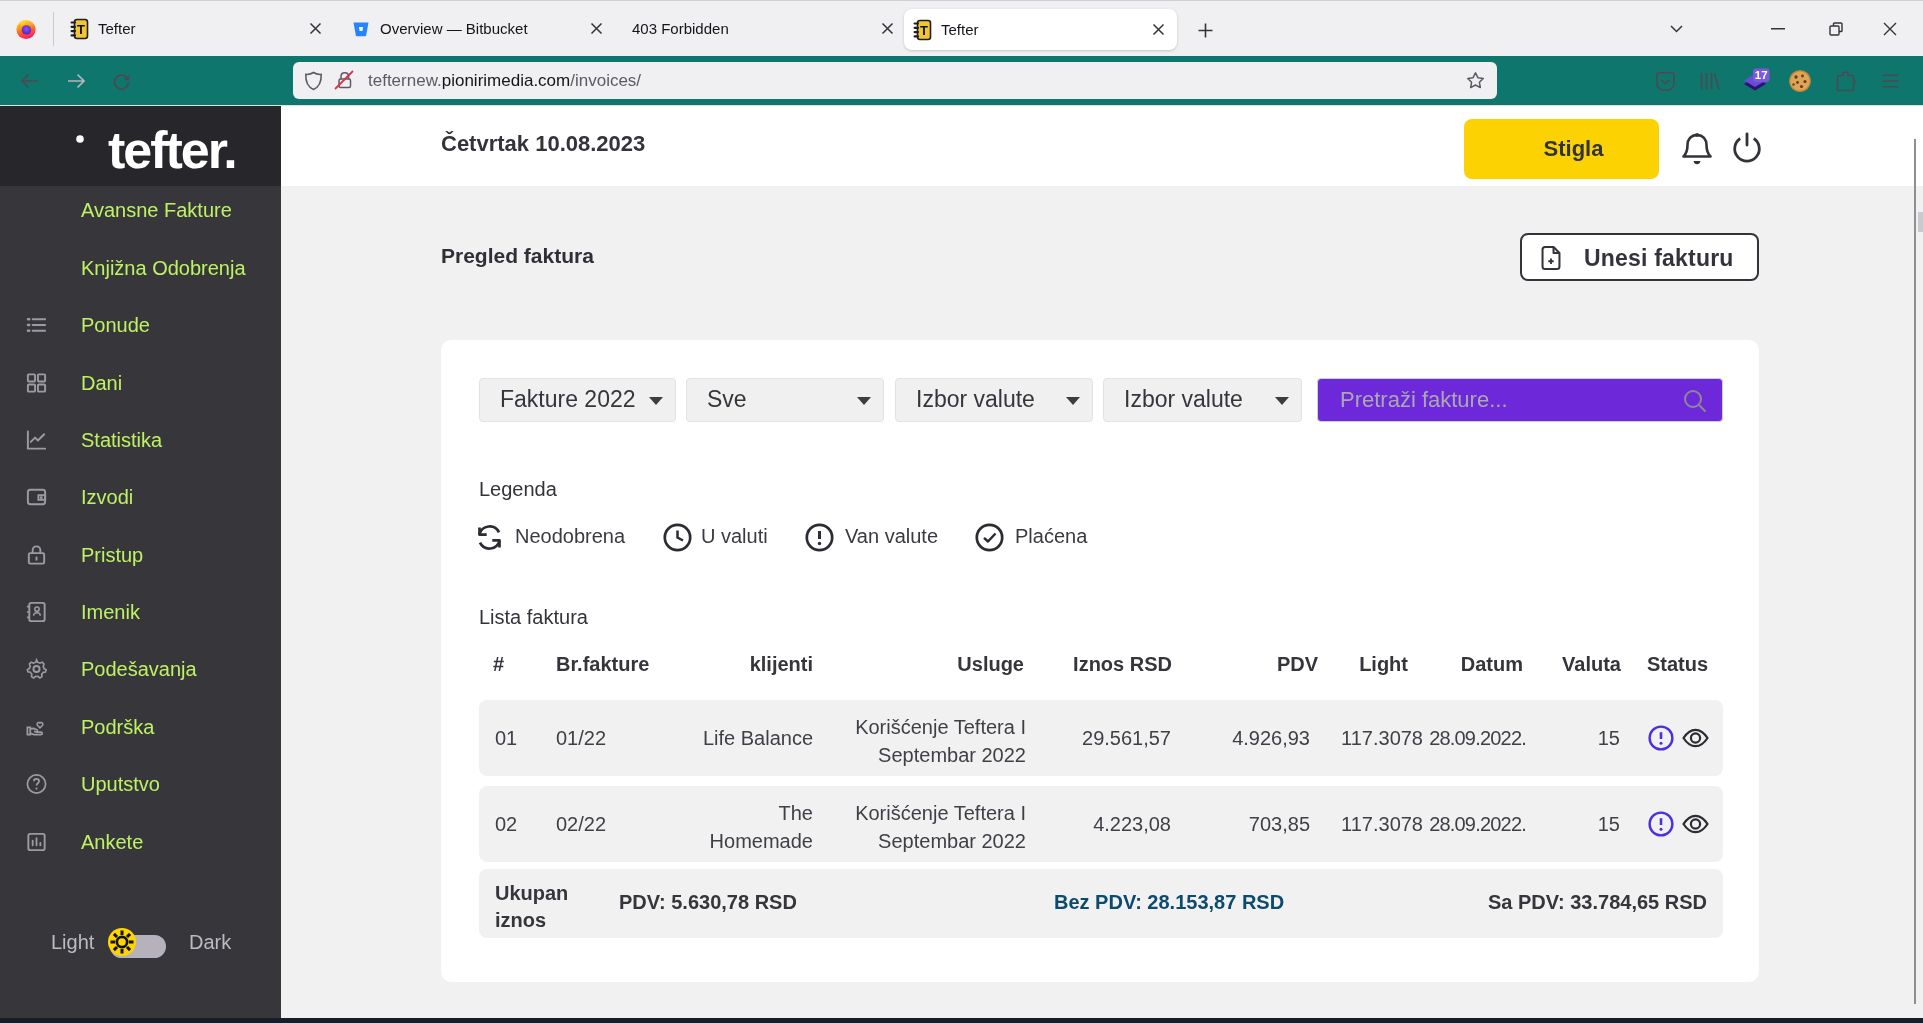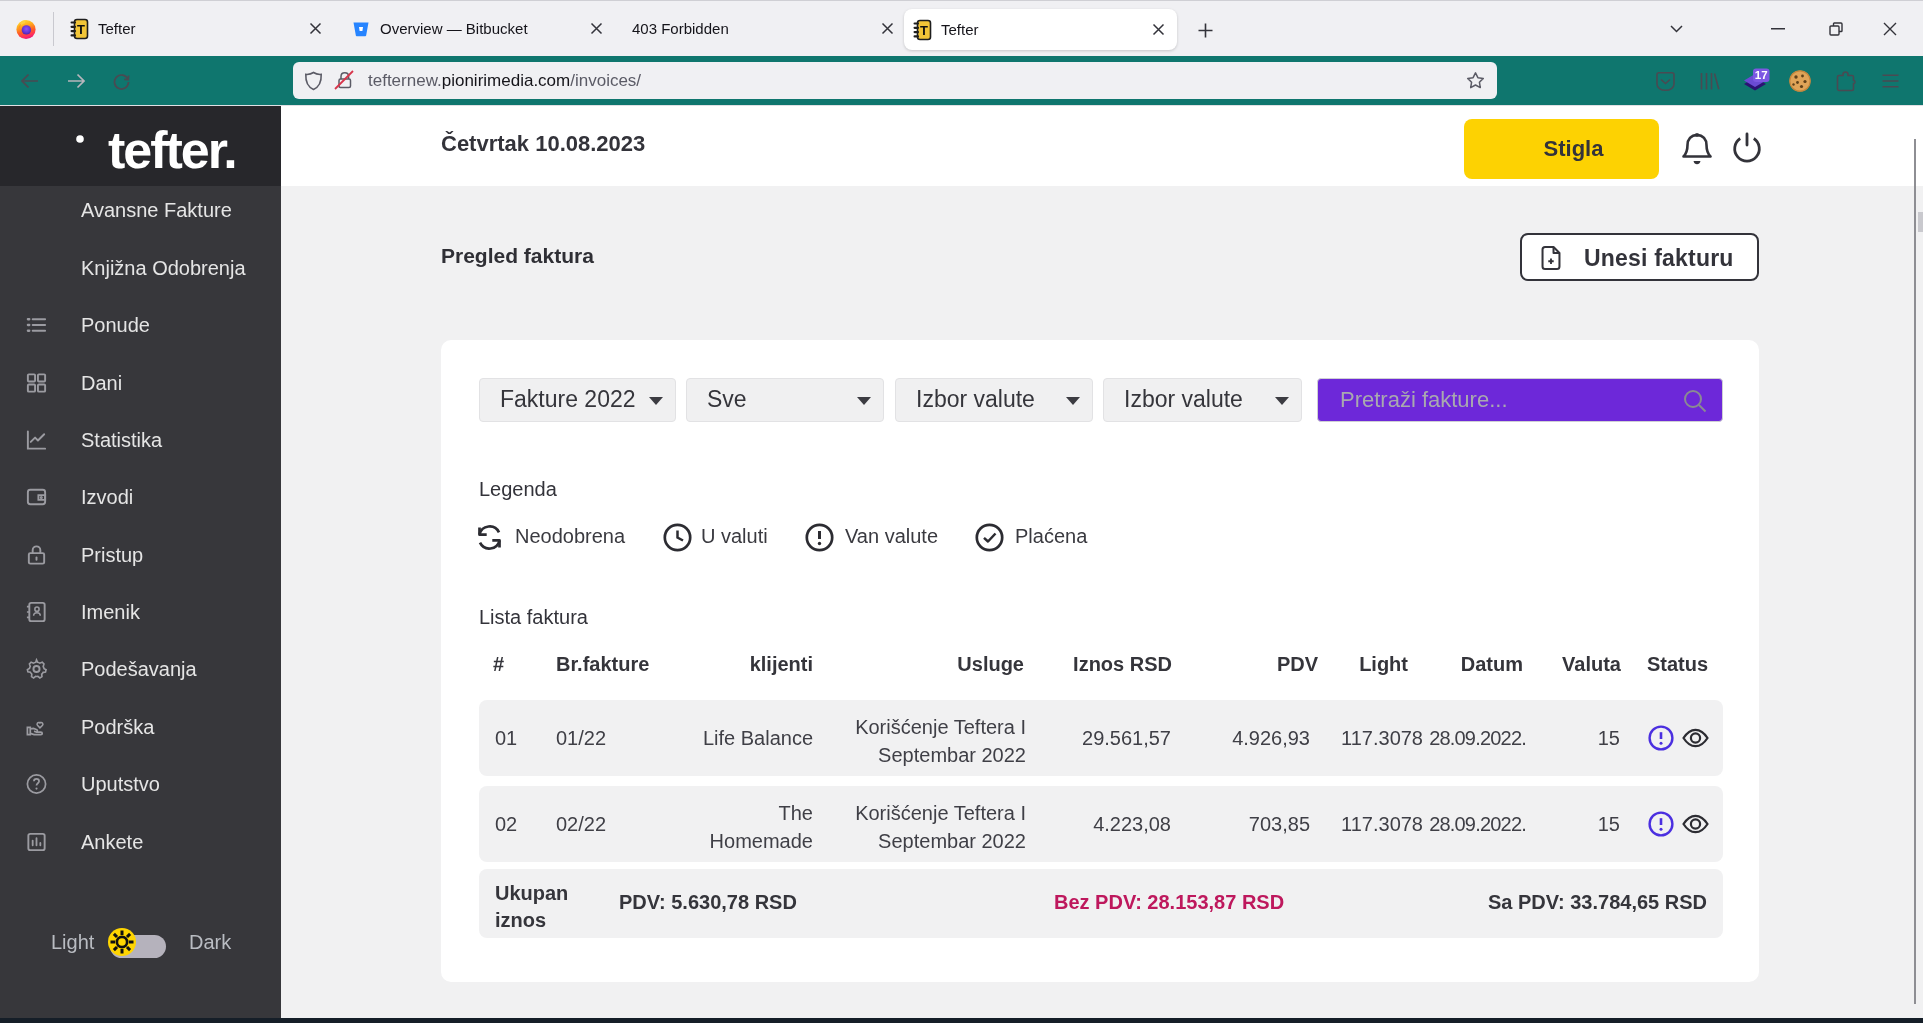--- a/index.html
+++ b/index.html
@@ -23,21 +23,21 @@
 .navic { position:absolute; top:7px; width:36px; height:36px; display:flex; align-items:center; justify-content:center; }
 #urlfield { position:absolute; left:293px; top:6px; width:1204px; height:37px; background:#f0f0f3; border-radius:6px; display:flex; align-items:center; font-size:17px; color:#5b5b66; }
 #urlfield .domain { color:#15141a; }
 .toolic { position:absolute; top:7px; width:36px; height:36px; display:flex; align-items:center; justify-content:center; }
 
 
 #sidebar { position:absolute; left:0; top:106px; width:281px; height:912px; background:#37373b; }
 #sblogo { position:absolute; left:0; top:0; width:281px; height:80px; background:#27272b; color:#fff; }
 #sblogo .lg { position:absolute; left:84px; top:14px; font-size:52px; font-weight:bold; letter-spacing:-2px;margin-left:24px; }
 #sblogo .lgdot { position:absolute; left:75px; top:129px; }
-.mitem { position:absolute; left:0; width:281px; height:36px; color:#e5e5e5; font-size:20px; }
+.mitem { position:absolute; left:0; width:281px; height:36px; color:#bef264; font-size:20px; }
 .mitem .ic { position:absolute; left:25px; top:50%; transform:translateY(-50%); width:23px; height:23px; }
 .mitem .lb { position:absolute; left:81px; top:50%; transform:translateY(-50%); white-space:nowrap; }
 #toggle { position:absolute; left:0; top:820px; width:281px; height:40px; color:#b9bcc2; font-size:20px; }
 
 
 #topbar { position:absolute; left:281px; top:106px; width:1642px; height:80px; background:#fff; }
 #topbar .date { position:absolute; left:160px; top:25px; font-size:22px; font-weight:bold; color:#33333a; }
 #stigla { position:absolute; left:1183px; top:13px; width:195px; height:60px; background:#fdd202; border-radius:8px; text-align:center; line-height:60px; font-size:22px; font-weight:bold; color:#33333a;padding-left:24px; }
 #content { position:absolute; left:281px; top:186px; width:1642px; height:832px; background:#f1f1f2; }
 h1.pg { position:absolute; left:160px; top:58px; font-size:21px; font-weight:bold; color:#2f2f35; }
@@ -507,20 +507,20 @@
         <circle cx="13" cy="18.3" r="1.5" fill="#4b2fe0" stroke="none"></circle>
       </svg>
       <svg style="position:absolute;left:1241px;top:472px;" width="27" height="24" viewBox="0 0 27 24" fill="none" stroke="#2c2c32" stroke-width="2.2">
         <path d="M1.5 12 C5 6.5 9 3.8 13.5 3.8 C18 3.8 22 6.5 25.5 12 C22 17.5 18 20.2 13.5 20.2 C9 20.2 5 17.5 1.5 12 Z"></path>
         <circle cx="13.5" cy="12" r="4.6"></circle>
       </svg>
 
       <div class="trow" style="top:529px;height:69px;"></div>
       <div class="cell" style="left:54px;top:540px;line-height:27px;font-weight:bold;color:#35353b;">Ukupan<br>iznos</div>
       <div class="cell" style="left:178px;top:551px;font-weight:bold;color:#35353b;">PDV: 5.630,78 RSD</div>
-      <div class="cell" style="left:613px;top:551px;font-weight:bold;color:#be185d;">Bez PDV: 28.153,87 RSD</div>
+      <div class="cell" style="left:613px;top:551px;font-weight:bold;color:#0c4a6e;">Bez PDV: 28.153,87 RSD</div>
       <div class="cell cr" style="right:52px;top:551px;font-weight:bold;color:#35353b;">Sa PDV: 33.784,65 RSD</div>
     </div>
   </div>
   <div id="bottomstrip"></div>
   <div id="sbline"></div>
   <div id="osbthumb"></div>
 </div>
 
 </body></html>

